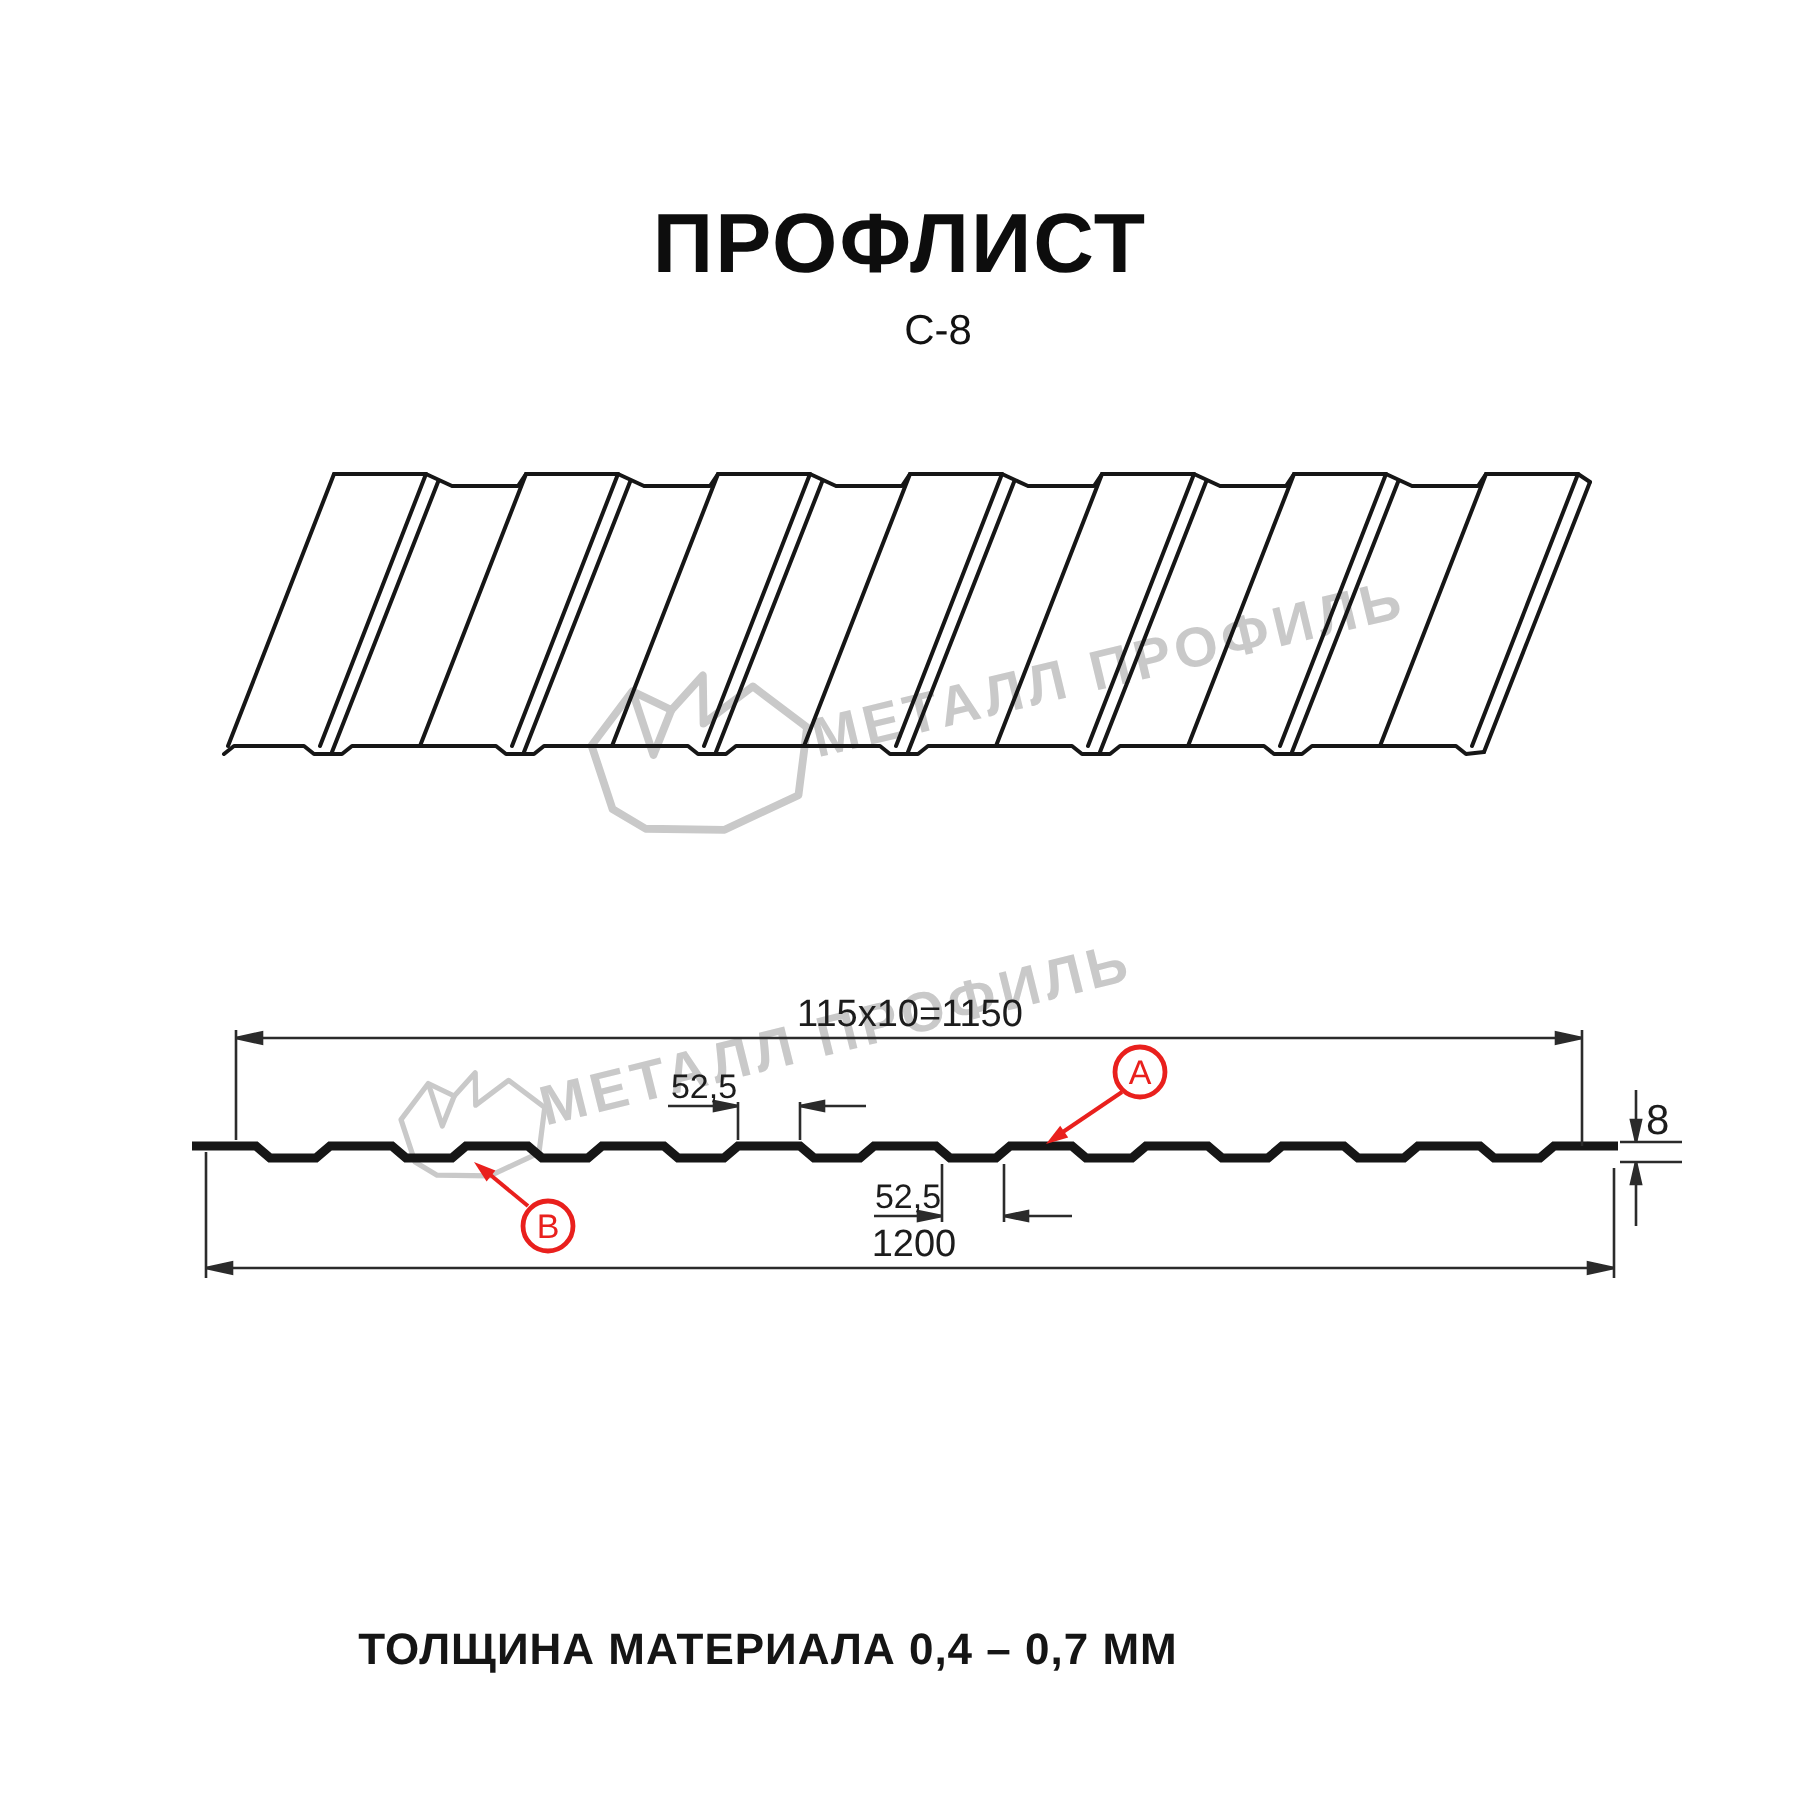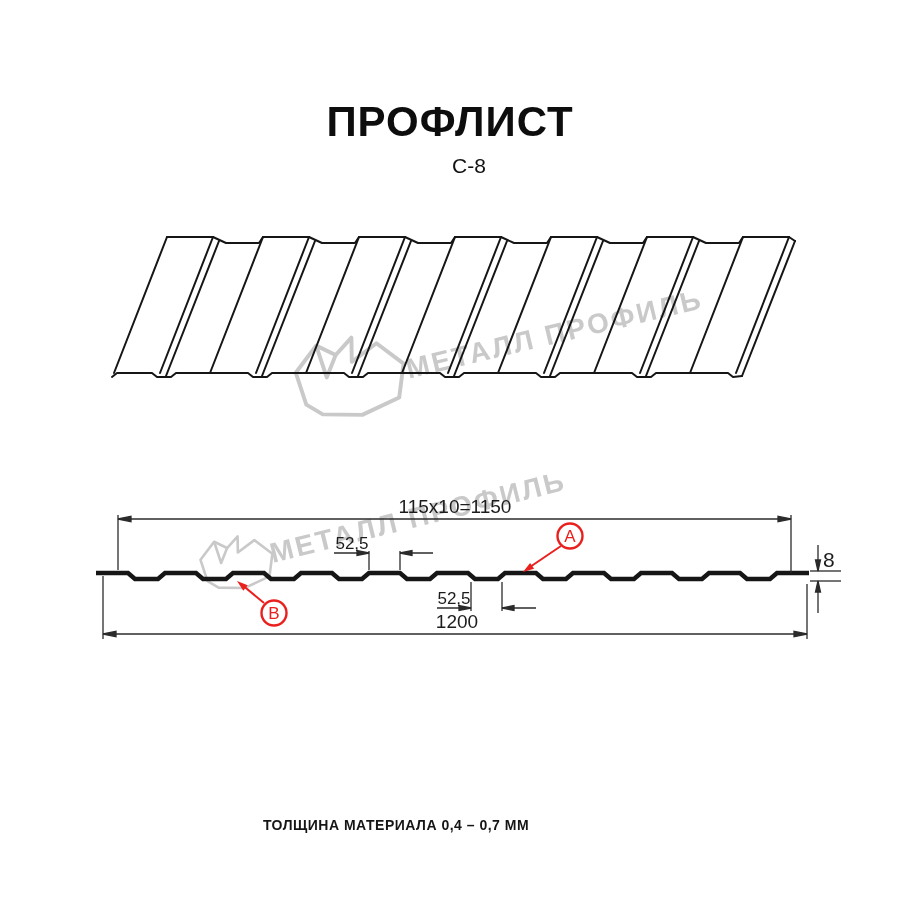--- a/index.html
+++ b/index.html
@@ -2,22 +2,22 @@
 <html><head>
 <meta charset="utf-8">
 <style>
   html,body{margin:0;padding:0;background:#fff;}
   .page{position:relative;width:900px;height:900px;background:#fff;overflow:hidden;
         font-family:"Liberation Sans",sans-serif;color:#111;margin-top:24px;}
   .title{position:absolute;left:0;top:76px;width:900px;text-align:center;
          font-size:42px;line-height:44px;font-weight:bold;letter-spacing:1px;color:#0d0d0d;}
   .subtitle{position:absolute;left:0;top:130px;width:900px;text-align:center;
          font-size:21px;line-height:23px;font-weight:500;color:#111;padding-left:19px;}
-  .footer{position:absolute;left:16px;top:788px;width:760px;text-align:center;
-         font-size:14px;line-height:26px;font-weight:bold;letter-spacing:0.5px;color:#151515;}
+  .footer{position:absolute;left:4px;top:788px;width:760px;text-align:center;
+         font-size:22px;line-height:26px;font-weight:bold;letter-spacing:0.5px;color:#151515;}
   svg{position:absolute;left:0;top:0;}
   .wm-text{fill:#c9c9c9;font-family:"Liberation Sans",sans-serif;font-weight:bold;
            font-size:28px;letter-spacing:2.5px;}
   .dim-text{fill:#1c1c1c;font-family:"Liberation Sans",sans-serif;font-size:17px;}
   .dim-text-lg{fill:#1c1c1c;font-family:"Liberation Sans",sans-serif;font-size:19px;}
   .dim-text-h{fill:#1c1c1c;font-family:"Liberation Sans",sans-serif;font-size:21px;}
   .red-letter{font-family:"Liberation Sans",sans-serif;font-size:17px;font-weight:500;}
 </style>
 </head>
 <body>

